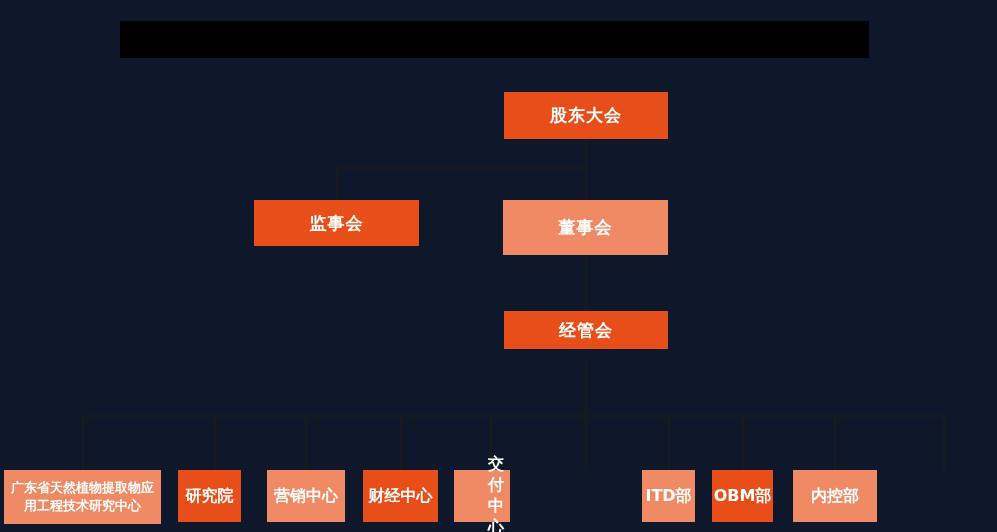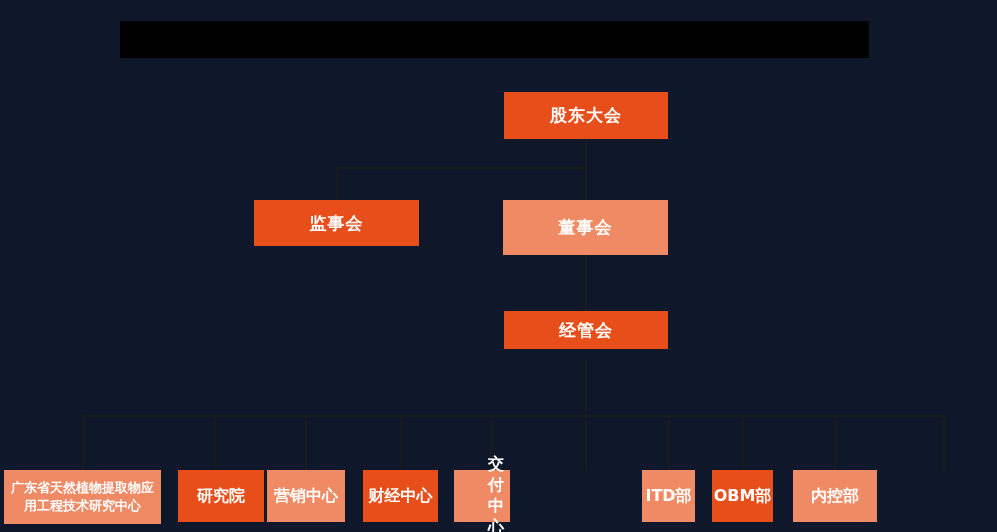--- a/index.html
+++ b/index.html
@@ -68,21 +68,21 @@
   <div class="line v" style="left:943px; top:415px; height:56px"></div>
 
   <div class="node" style="left: 504px; top: 92px; width: 164px; height: 47px; background: rgb(232, 78, 26);">股东大会</div>
 
   <div class="node" style="left: 254px; top: 200px; width: 165px; height: 46px; background: rgb(232, 78, 26);">监事会</div>
   <div class="node" style="left: 503px; top: 200px; width: 165px; height: 55px; background: rgb(239, 138, 100);">董事会</div>
 
   <div class="node" style="left: 504px; top: 311px; width: 164px; height: 38px; background: rgb(232, 78, 26);">经管会</div>
 
   <div class="node dept small" style="left: 4px; top: 470px; width: 157px; height: 54px; background: rgb(239, 138, 100);">广东省天然植物提取物应用工程技术研究中心</div>
-  <div class="node dept" style="left: 178px; top: 470px; width: 86px; height: 52px; background: rgb(232, 78, 26);">研究院</div>
+  <div class="node dept" style="left: 178px; top: 470px; width: 63px; height: 52px; background: rgb(232, 78, 26);">研究院</div>
   <div class="node dept" style="left: 267px; top: 470px; width: 78px; height: 52px; background: rgb(239, 138, 100);">营销中心</div>
   <div class="node dept" style="left: 363px; top: 470px; width: 75px; height: 52px; background: rgb(232, 78, 26);">财经中心</div>
   <div class="node dept" style="left: 454px; top: 470px; width: 56px; height: 52px; background: rgb(239, 138, 100); padding-left: 28px;">交付中心</div>
   <div class="node dept" style="left: 642px; top: 470px; width: 53px; height: 52px; background: rgb(239, 138, 100);">ITD部</div>
   <div class="node dept" style="left: 712px; top: 470px; width: 61px; height: 52px; background: rgb(232, 78, 26);">OBM部</div>
   <div class="node dept" style="left: 793px; top: 470px; width: 84px; height: 52px; background: rgb(239, 138, 100);">内控部</div>
 
 </div>
 
 </body></html>

